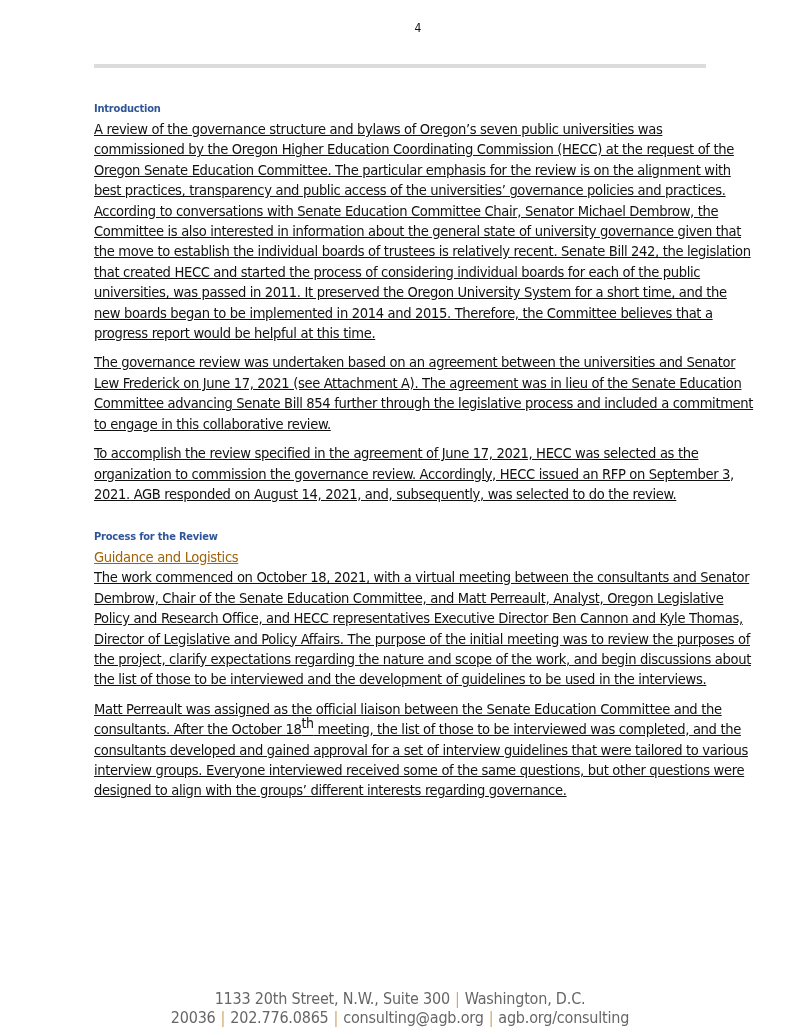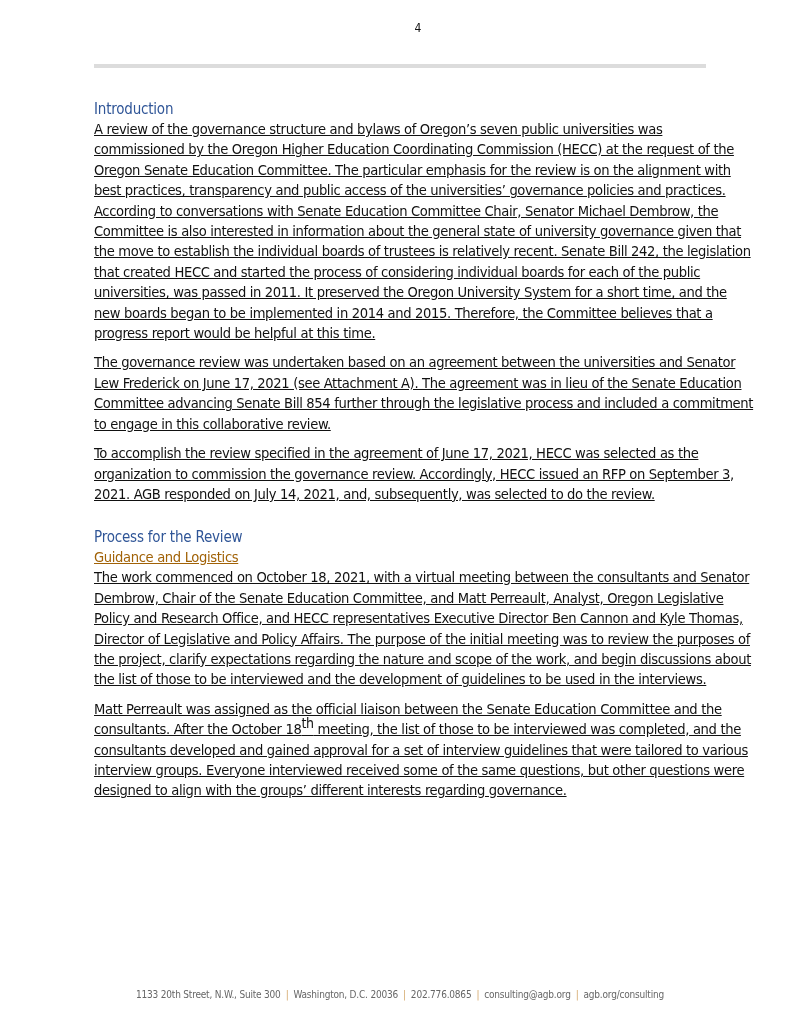--- a/index.html
+++ b/index.html
@@ -1,39 +1,39 @@
 <!DOCTYPE html>
 <html><head>
 <meta charset="utf-8">
 <style>
   html, body { margin:0; padding:0; background:#ffffff; }
   body { width:800px; height:1035px; position:relative; overflow:hidden;
          font-family:"DejaVu Sans Condensed","DejaVu Sans", sans-serif; color:#111; }
   .page-num { position:absolute; top:21px; left:0; width:836px; text-align:center; font-size:12px; color:#111; }
   .top-rule { position:absolute; top:64px; left:94px; width:612px; height:4px; background:#dcdcdc; }
   .content { position:absolute; top:99px; left:94px; width:660px; font-size:14.6px; line-height:20.4px; letter-spacing:-0.35px; font-stretch:condensed; }
-  h2 { margin:0; font-size:15px; font-weight:normal; color:#2f5597; line-height:20px; letter-spacing:-0.2px; }
+  h2 { margin:0; font-size:11px; font-weight:bold; color:#2f5597; line-height:20px; letter-spacing:-0.2px; }
   .sub { color:#a16207; text-decoration:underline; display:block; line-height:20px; }
   p { margin:0 0 9px 0;text-decoration:underline; }
   .sec2 { margin-top:23px; }
   sup { font-size:14px; line-height:0; vertical-align:super; }
-  .footer { position:absolute; top:989px; left:0; width:800px; text-align:center; font-size:10px; color:#666; letter-spacing:-0.2px; }
+  .footer { position:absolute; top:989px; left:0; width:800px; text-align:center; font-size:16px; color:#666; letter-spacing:-0.2px; }
   .sep { color:#d4a76a; margin:0 5px; }
 </style>
 </head>
 <body>
 
 <div class="page-num">4</div>
 <div class="top-rule"></div>
 
 <div class="content">
   <h2>Introduction</h2>
   <p>A review of the governance structure and bylaws of Oregon’s seven public universities was commissioned by the Oregon Higher Education Coordinating Commission (HECC) at the request of the Oregon Senate Education Committee. The particular emphasis for the review is on the alignment with best practices, transparency and public access of the universities’ governance policies and practices. According to conversations with Senate Education Committee Chair, Senator Michael Dembrow, the Committee is also interested in information about the general state of university governance given that the move to establish the individual boards of trustees is relatively recent. Senate Bill 242, the legislation that created HECC and started the process of considering individual boards for each of the public universities, was passed in 2011. It preserved the Oregon University System for a short time, and the new boards began to be implemented in 2014 and 2015. Therefore, the Committee believes that a progress report would be helpful at this time.</p>
   <p>The governance review was undertaken based on an agreement between the universities and Senator Lew Frederick on June 17, 2021 (see Attachment A). The agreement was in lieu of the Senate Education Committee advancing Senate Bill 854 further through the legislative process and included a commitment to engage in this collaborative review.</p>
-  <p>To accomplish the review specified in the agreement of June 17, 2021, HECC was selected as the organization to commission the governance review. Accordingly, HECC issued an RFP on September 3, 2021. AGB responded on July 14, 2021, and, subsequently, was selected to do the review.</p>
+  <p>To accomplish the review specified in the agreement of June 17, 2021, HECC was selected as the organization to commission the governance review. Accordingly, HECC issued an RFP on September 3, 2021. AGB responded on August 14, 2021, and, subsequently, was selected to do the review.</p>
 
   <h2 class="sec2">Process for the Review</h2>
   <span class="sub">Guidance and Logistics</span>
   <p>The work commenced on October 18, 2021, with a virtual meeting between the consultants and Senator Dembrow, Chair of the Senate Education Committee, and Matt Perreault, Analyst, Oregon Legislative Policy and Research Office, and HECC representatives Executive Director Ben Cannon and Kyle Thomas, Director of Legislative and Policy Affairs. The purpose of the initial meeting was to review the purposes of the project, clarify expectations regarding the nature and scope of the work, and begin discussions about the list of those to be interviewed and the development of guidelines to be used in the interviews.</p>
   <p><span>Matt Perreault was assigned as the official liaison between the Senate Education Committee and the consultants. After the October 18</span><sup>th</sup><span> meeting, the list of those to be interviewed was completed, and the consultants developed and gained approval for a set of interview guidelines that were tailored to various interview groups. Everyone interviewed received some of the same questions, but other questions were designed to align with the groups’ different interests regarding governance.</span></p>
 </div>
 
 <div class="footer">
   <span>1133 20th Street, N.W., Suite 300</span><span class="sep">|</span><span>Washington, D.C. 20036</span><span class="sep">|</span><span>202.776.0865</span><span class="sep">|</span><span>consulting@agb.org</span><span class="sep">|</span><span>agb.org/consulting</span>
 </div>

